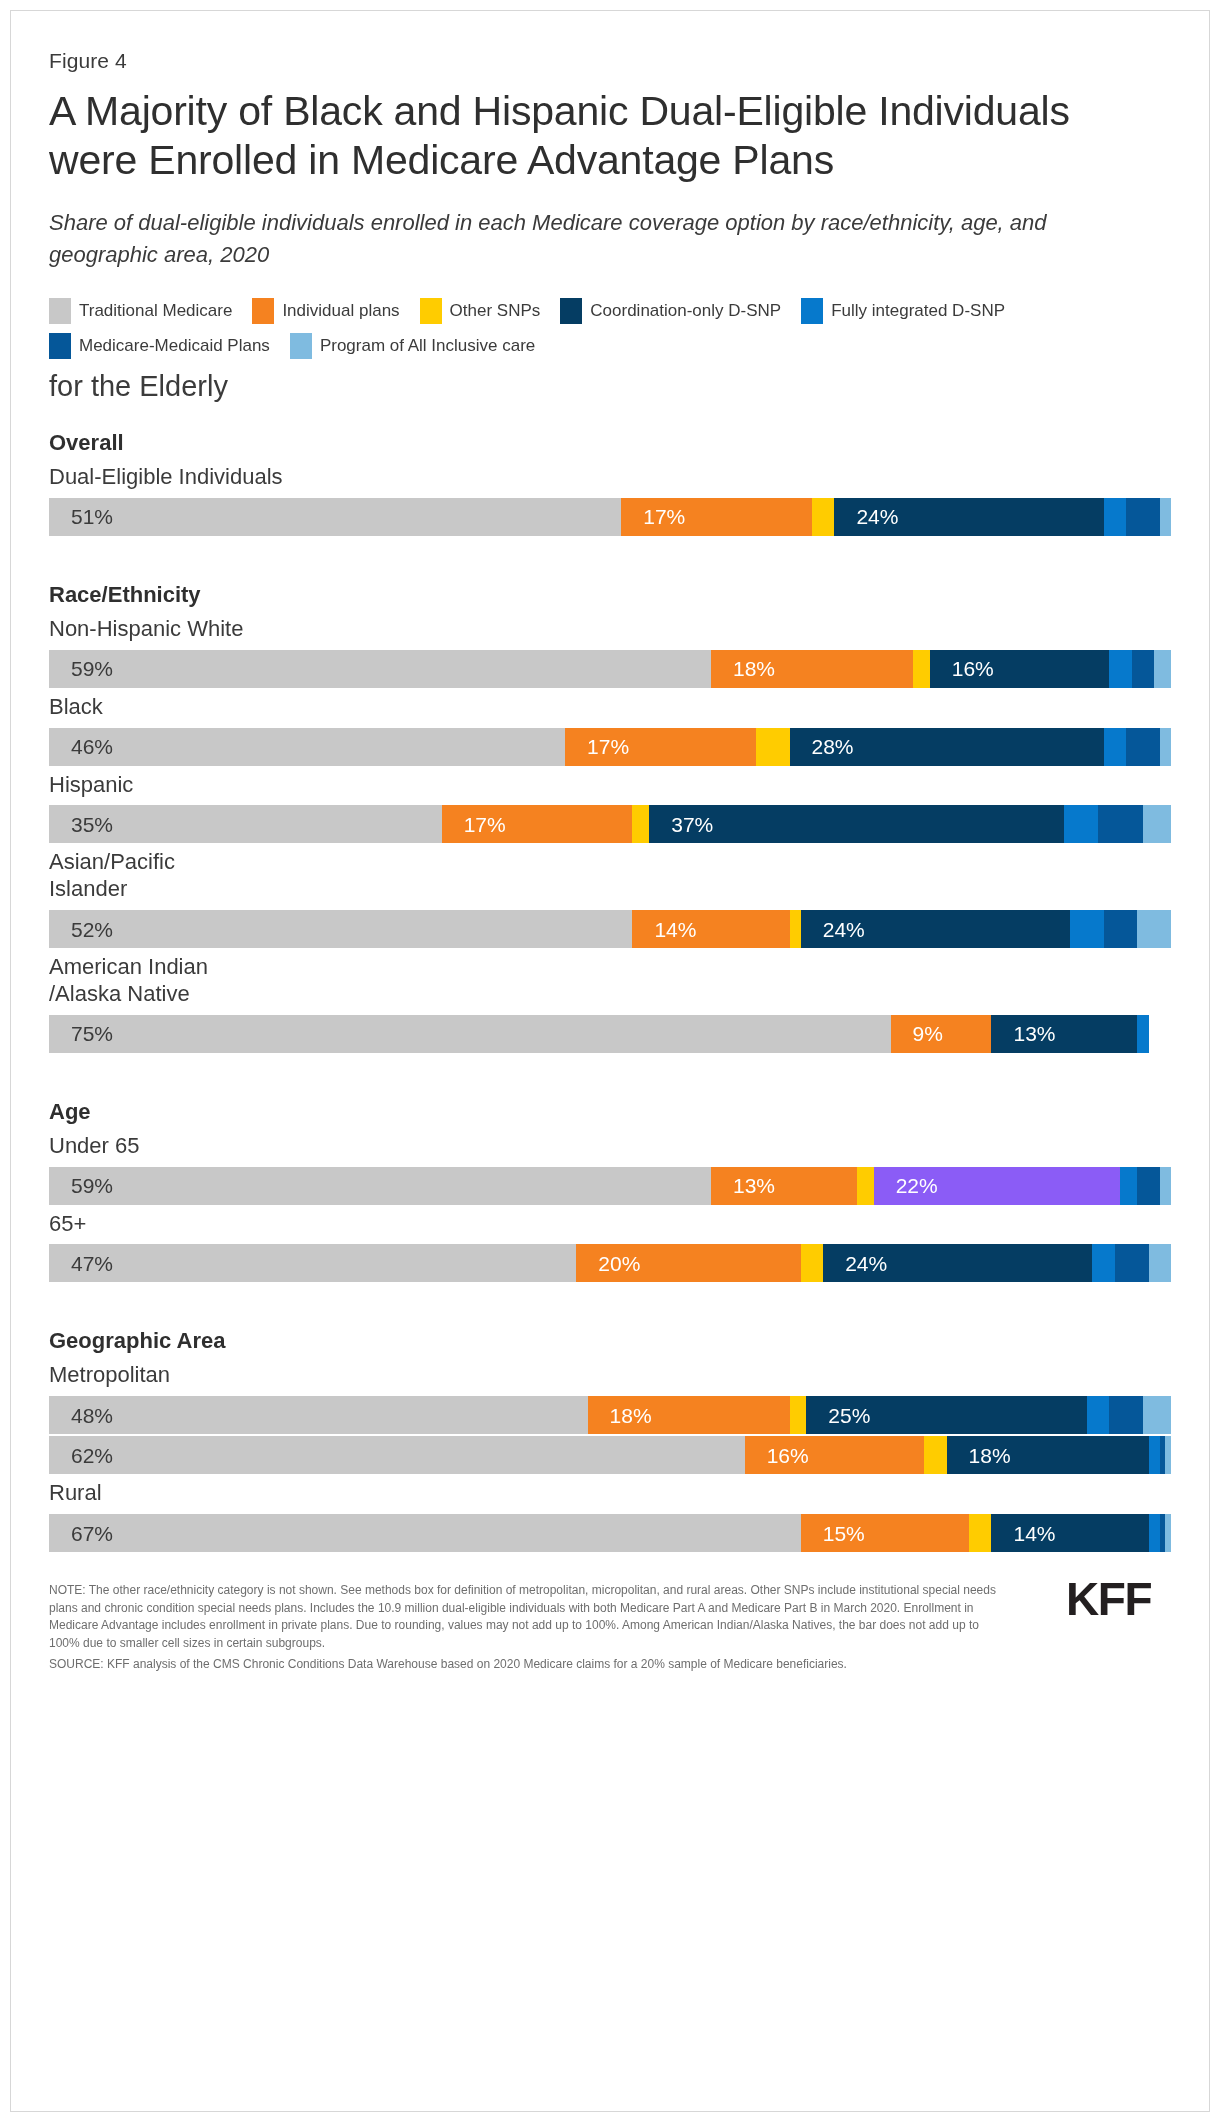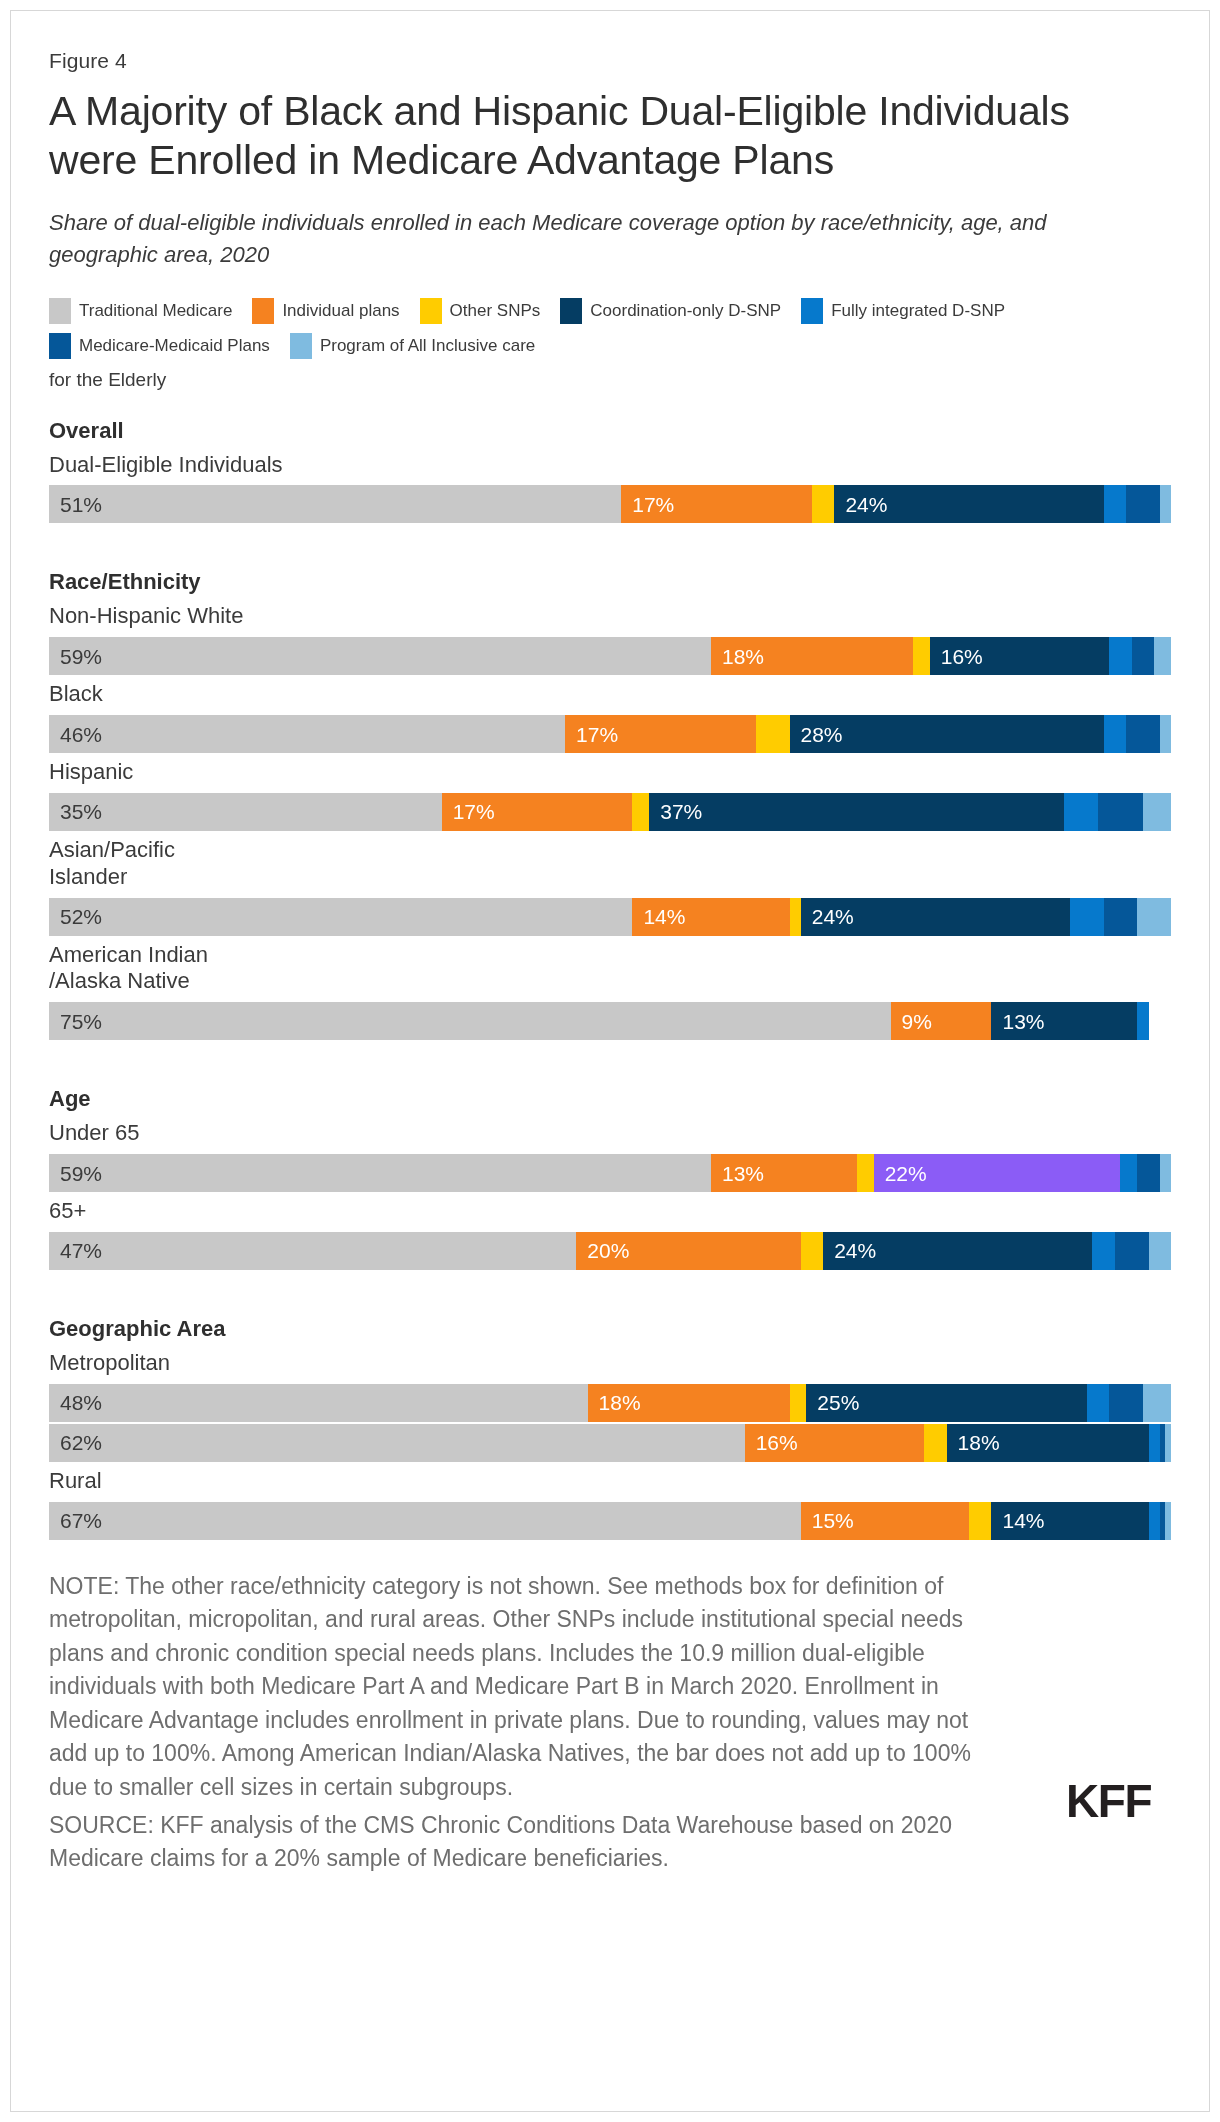--- a/index.html
+++ b/index.html
@@ -72,21 +72,21 @@
     height: 26px;
     margin-right: 8px;
     flex: 0 0 auto;
   }
   .legend-label {
     font-size: 17px;
     color: #3b3b3b;
     line-height: 1.15;
   }
   .legend-wrap-text {
-    font-size: 19px;
+    font-size: 29px;
     color: #3b3b3b;
     width: 100%;
     line-height: 1.25;
   }
   
   .section-head {
     font-size: 22px;
     font-weight: bold;
     color: #2f2f2f;
     margin: 0 0 8px 0;
@@ -112,33 +112,33 @@
   .seg {
     height: 100%;
     position: relative;
     display: flex;
     align-items: center;
     flex: 0 0 auto;
   }
   .seg-label {
     font-size: 21px;
     color: #ffffff;
-    padding-left: 11px;
+    padding-left: 22px;
     white-space: nowrap;
     line-height: 1;
   }
   .seg-label.dark-text { color: #3b3b3b; }
   
   .footer {
     margin-top: 30px;
     position: relative;
     padding-right: 160px;
   }
   .note, .source {
-    font-size: 23px;
+    font-size: 12px;
     line-height: 1.46;
     color: #6e6e6e;
     margin: 0;
   }
   .source { margin-top: 4px; }
   .kff-logo {
     position: absolute;
     right: 20px;
     bottom: 52px;
     font-size: 46px;

